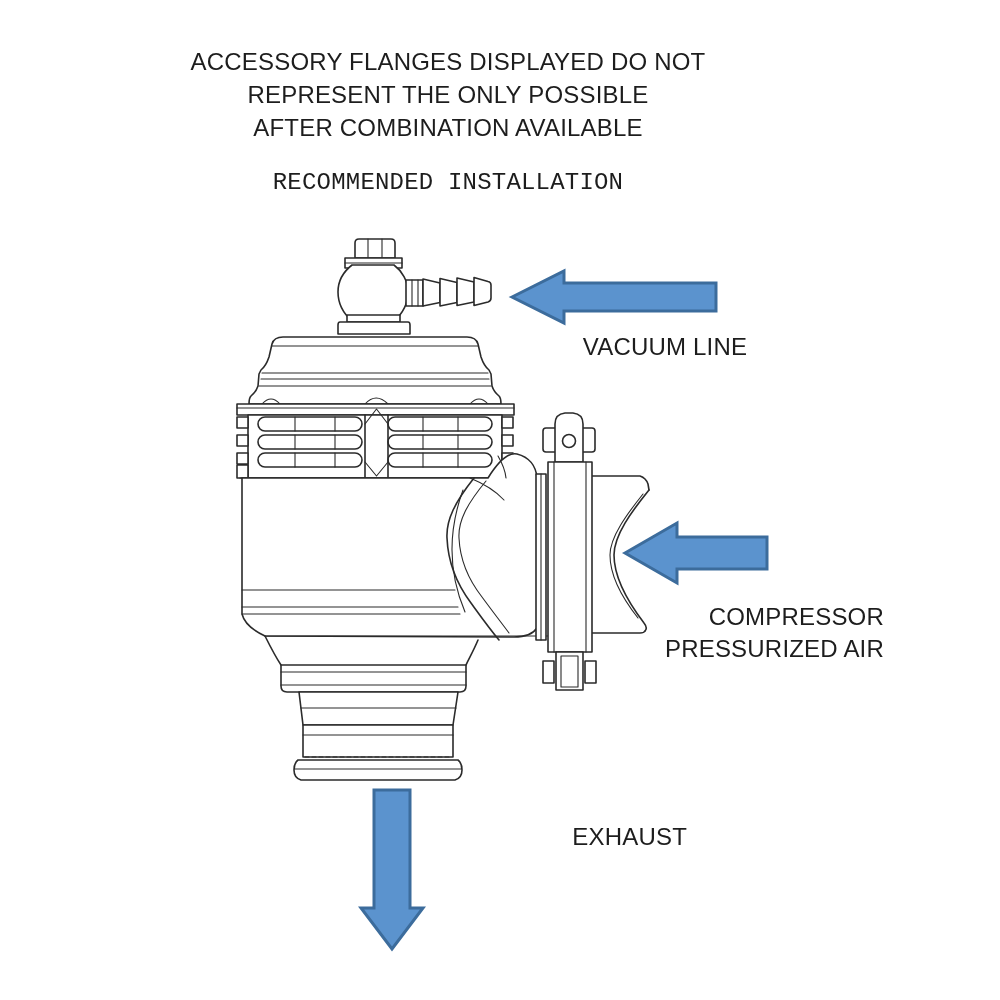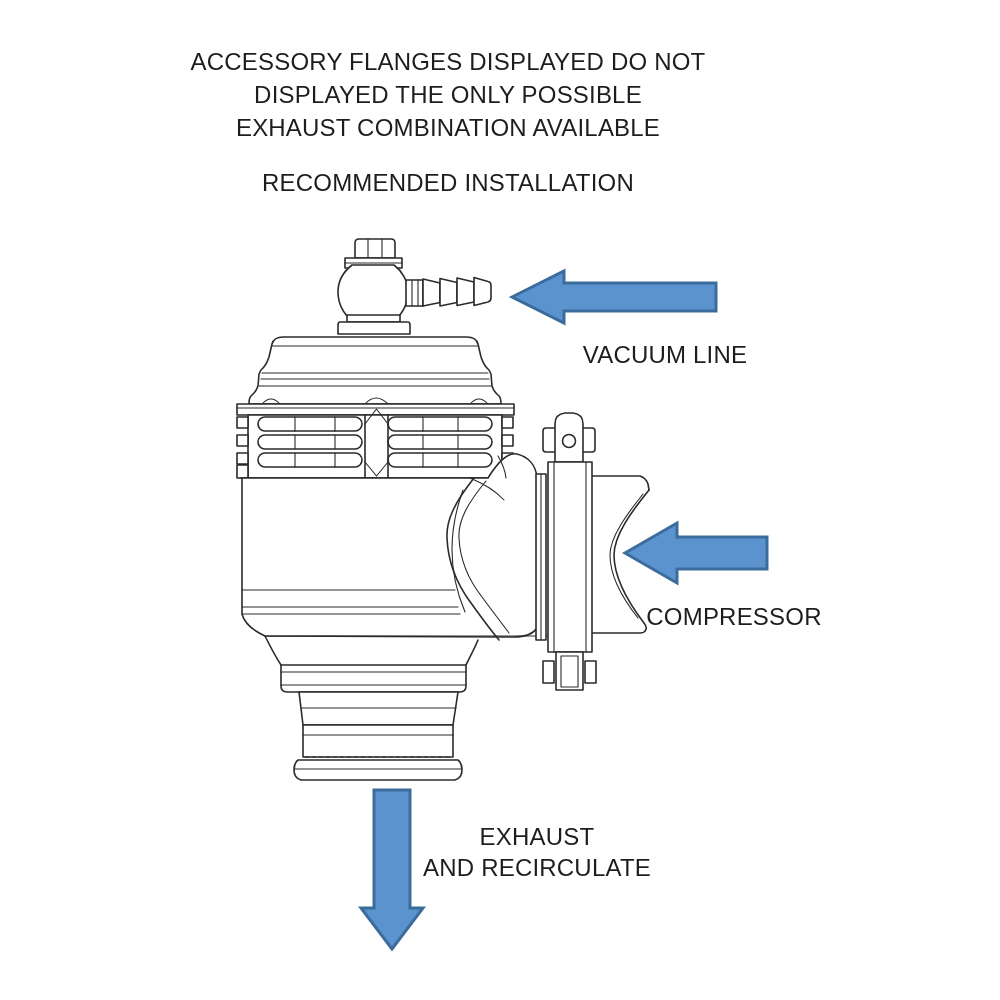--- a/index.html
+++ b/index.html
@@ -22,24 +22,24 @@
   .txt{
     position:absolute;
     text-align:center;
     font-size:24px;
     line-height:32px;
     letter-spacing:0.2px;
     white-space:nowrap;
   }
   .txt div{white-space:nowrap;}
   #disclaimer{left:128px;top:45px;width:640px;line-height:33px;}
-  #recommendation{left:128px;top:166px;width:640px;line-height:33px;}
-  #vacuum-label{left:465px;top:332px;width:400px;line-height:30px;margin-top:8px;}
-  #compressor-label{left:584px;top:601px;width:300px;line-height:32px;}
-  #exhaust-label{left:387px;top:821px;width:300px;line-height:31px;}
+  #recommendation{left:128px;top:166px;width:640px;line-height:33px;font-family:Liberation Mono, monospace;}
+  #vacuum-label{left:465px;top:332px;width:400px;line-height:30px;}
+  #compressor-label{left:584px;top:601px;width:300px;line-height:32px;text-align:right;}
+  #exhaust-label{left:387px;top:821px;width:300px;line-height:31px;text-align:right;}
   svg#valve-diagram{position:absolute;left:0;top:0;}
   .art{stroke:var(--line-art);stroke-width:1.6;fill:none;stroke-linecap:round;stroke-linejoin:round;}
   .art .solid{fill:#ffffff;}
   .art .thin{stroke-width:1.1;}
   .arrow{fill:var(--arrow-fill);stroke:var(--arrow-stroke);stroke-width:3;stroke-linejoin:miter;}
 </style>
 </head>
 <body>
 
 <div id="stage">
@@ -156,34 +156,34 @@
 
     <g>
       <polygon class="arrow" points="512,297 564,271 564,283 716,283 716,311 564,311 564,323"></polygon>
       <polygon class="arrow" points="625,553 677,523 677,537 767,537 767,569 677,569 677,583"></polygon>
       <polygon class="arrow" points="374,790 410,790 410,908 423,908 392,949 361,908 374,908"></polygon>
     </g>
   </svg>
 
   <div class="txt" id="disclaimer">
     <div>ACCESSORY FLANGES DISPLAYED DO NOT</div>
-    <div>DISPLAYED THE ONLY POSSIBLE</div>
-    <div>EXHAUST COMBINATION AVAILABLE</div>
+    <div>REPRESENT THE ONLY POSSIBLE</div>
+    <div>AFTER COMBINATION AVAILABLE</div>
   </div>
 
   <div class="txt" id="recommendation">
     <div>RECOMMENDED INSTALLATION</div>
   </div>
 
   <div class="txt" id="vacuum-label">
     <div>VACUUM LINE</div>
   </div>
 
   <div class="txt" id="compressor-label">
     <div>COMPRESSOR</div>
+    <div>PRESSURIZED AIR</div>
   </div>
 
   <div class="txt" id="exhaust-label">
     <div>EXHAUST</div>
-    <div>AND RECIRCULATE</div>
   </div>
 
 </div>
 
 </body></html>

